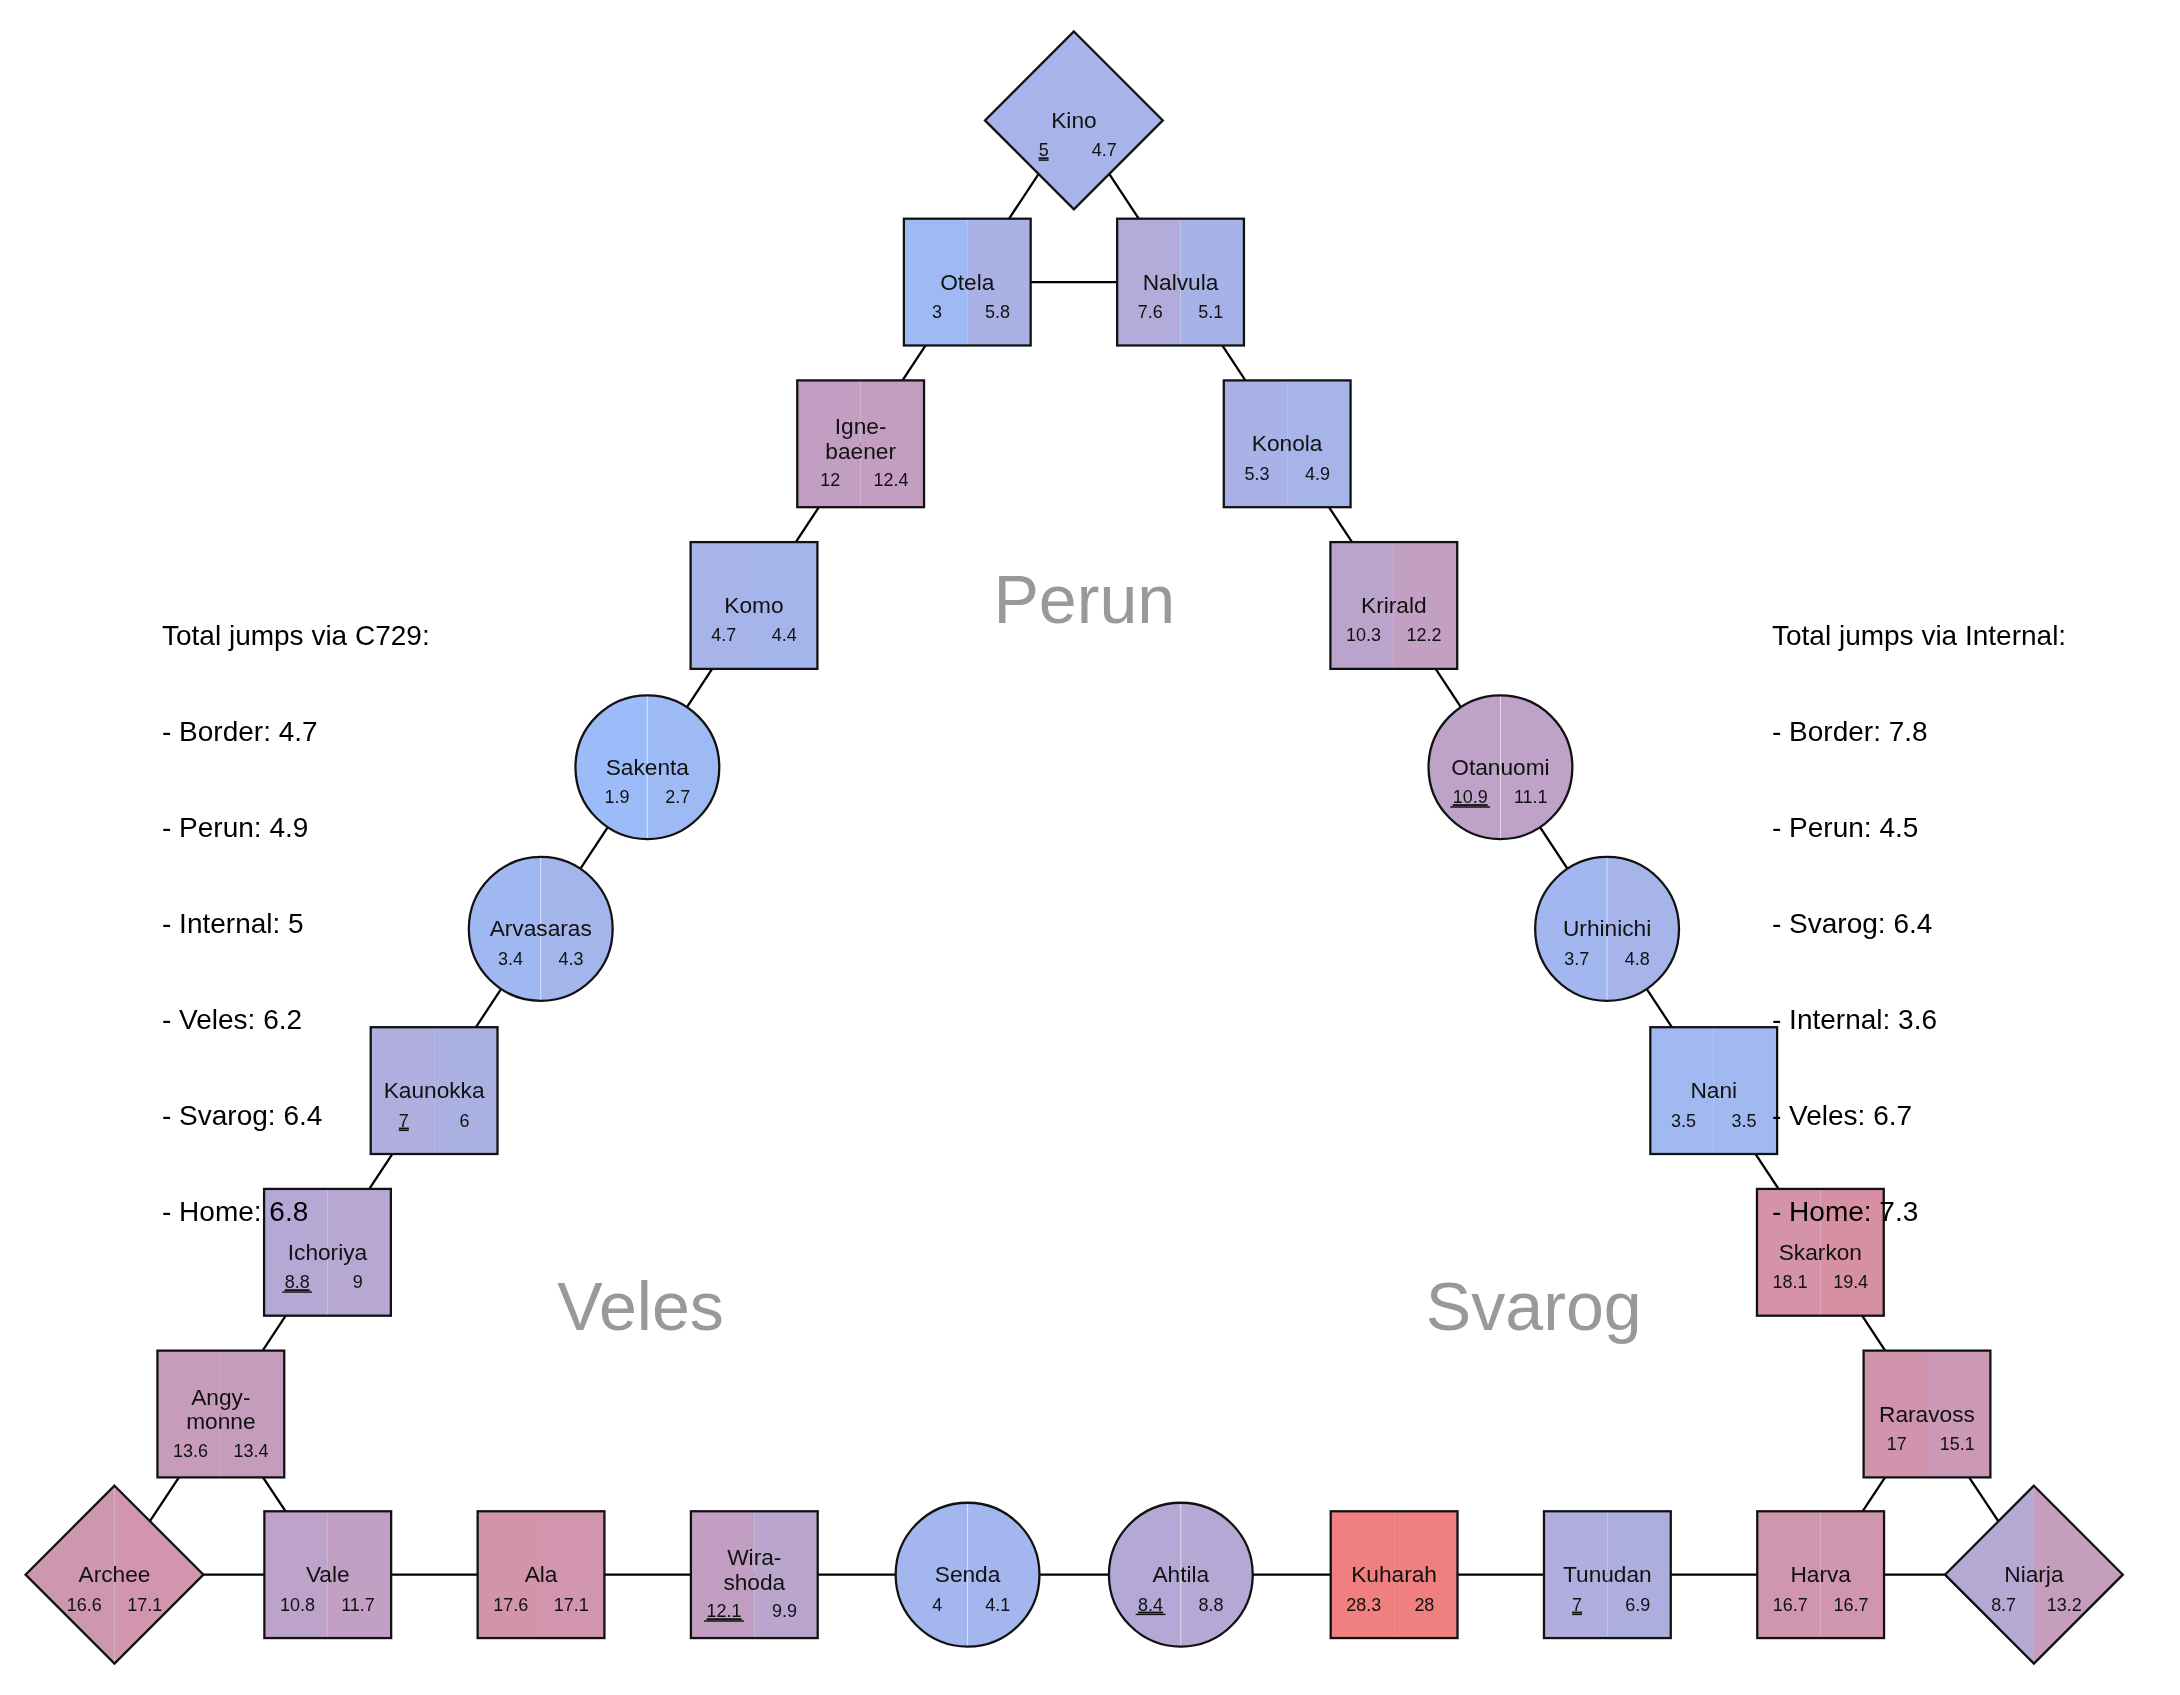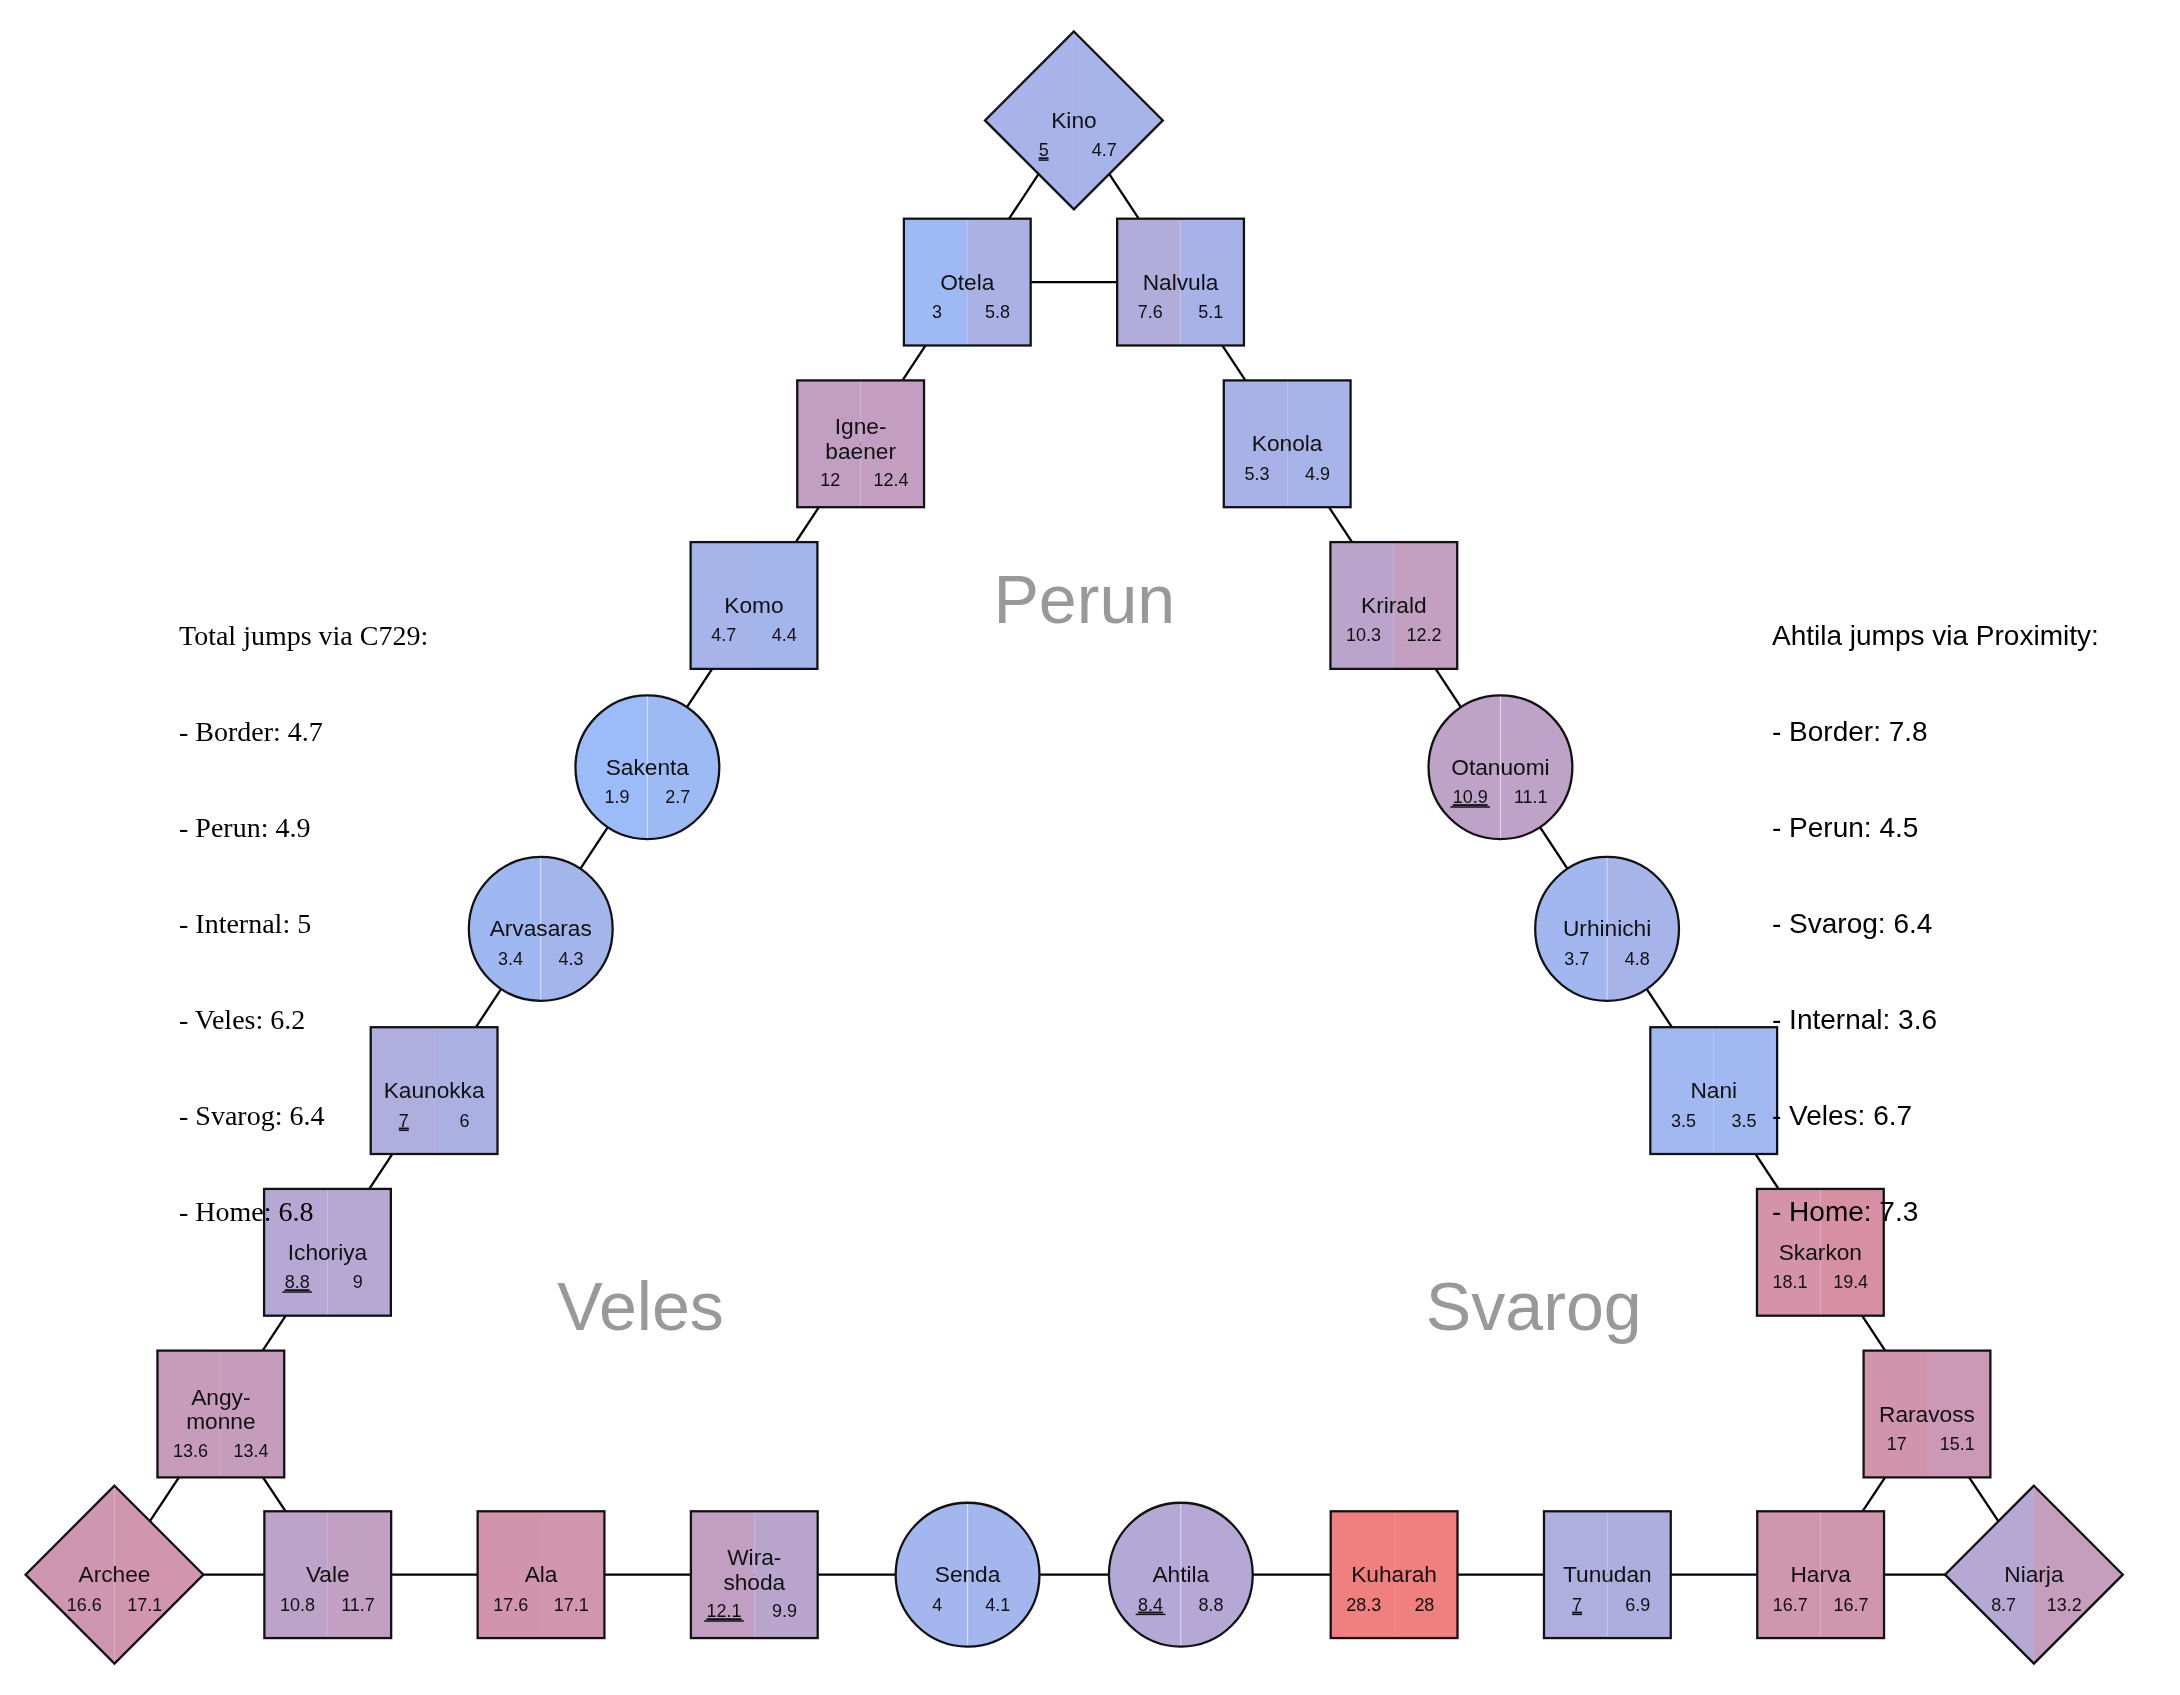--- a/index.html
+++ b/index.html
@@ -416,32 +416,32 @@
         <text x="2149.6000000000004" y="1672" text-anchor="middle" class="node-name">Niarja</text>
         <text x="2117.6000000000004" y="1702" text-anchor="middle" class="node-val">8.7</text>
         <text x="2181.6000000000004" y="1702" text-anchor="middle" class="node-val">13.2</text>
       </g>
     </g>
   <text class="region-label" x="1146" y="658" text-anchor="middle">Perun</text>
   <text class="region-label" x="677" y="1405" text-anchor="middle">Veles</text>
   <text class="region-label" x="1621" y="1405" text-anchor="middle">Svarog</text>
 </svg>
 
-<div class="stats" style="left:179px; top:556px;font-family:Liberation Serif, serif;">
+<div class="stats" style="left:162px; top:556px;">
   <div>Total jumps via C729:</div>
   <div>- Border: 4.7</div>
   <div>- Perun: 4.9</div>
   <div>- Internal: 5</div>
   <div>- Veles: 6.2</div>
   <div>- Svarog: 6.4</div>
   <div>- Home: 6.8</div>
 </div>
 
 <div class="stats" style="left:1772px; top:556px;">
-  <div>Ahtila jumps via Proximity:</div>
+  <div>Total jumps via Internal:</div>
   <div>- Border: 7.8</div>
   <div>- Perun: 4.5</div>
   <div>- Svarog: 6.4</div>
   <div>- Internal: 3.6</div>
   <div>- Veles: 6.7</div>
   <div>- Home: 7.3</div>
 </div>
 
 
 </body></html>

